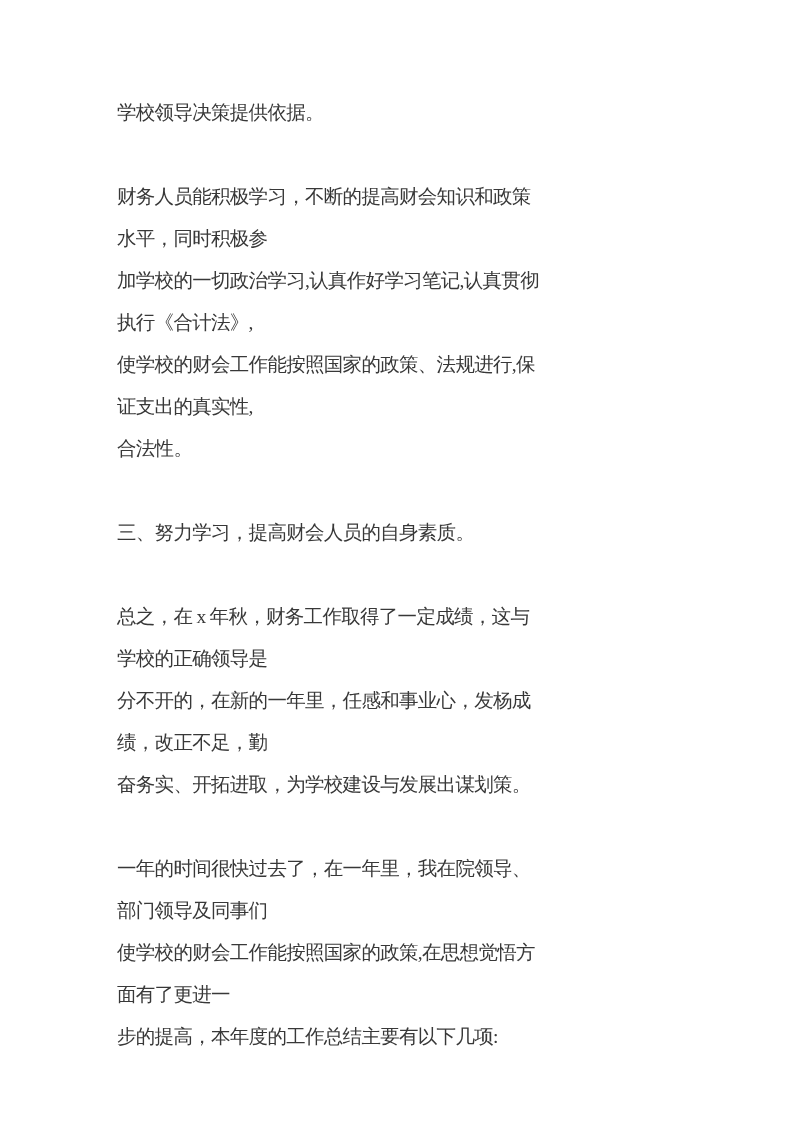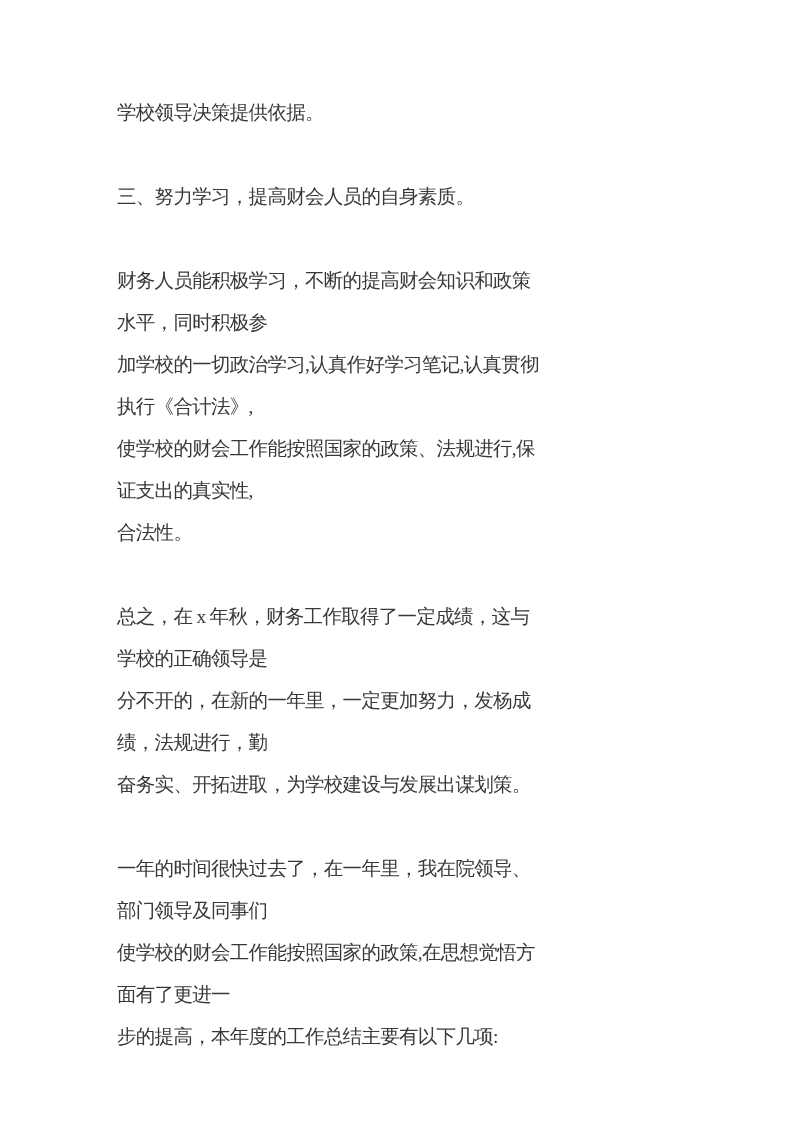--- a/index.html
+++ b/index.html
@@ -30,25 +30,25 @@
     white-space: pre-line;   
     text-align: left;
   }
 </style>
 </head>
 <body>
 
 <div class="page">
   <div class="doc-body">
     <p class="block">学校领导决策提供依据。</p>
-    <p class="block">三、努力学习，提高财会人员的自身素质。</p>
     <p class="block">财务人员能积极学习，不断的提高财会知识和政策水平，同时积极参
 加学校的一切政治学习,认真作好学习笔记,认真贯彻执行《合计法》,
 使学校的财会工作能按照国家的政策、法规进行,保证支出的真实性,
 合法性。</p>
+    <p class="block">三、努力学习，提高财会人员的自身素质。</p>
     <p class="block">总之，在 x 年秋，财务工作取得了一定成绩，这与学校的正确领导是
-分不开的，在新的一年里，一定更加努力，发杨成绩，法规进行，勤
+分不开的，在新的一年里，任感和事业心，发杨成绩，改正不足，勤
 奋务实、开拓进取，为学校建设与发展出谋划策。</p>
     <p class="block">一年的时间很快过去了，在一年里，我在院领导、部门领导及同事们
 使学校的财会工作能按照国家的政策,在思想觉悟方面有了更进一
 步的提高，本年度的工作总结主要有以下几项:</p>
   </div>
 </div>
 
 </body></html>

